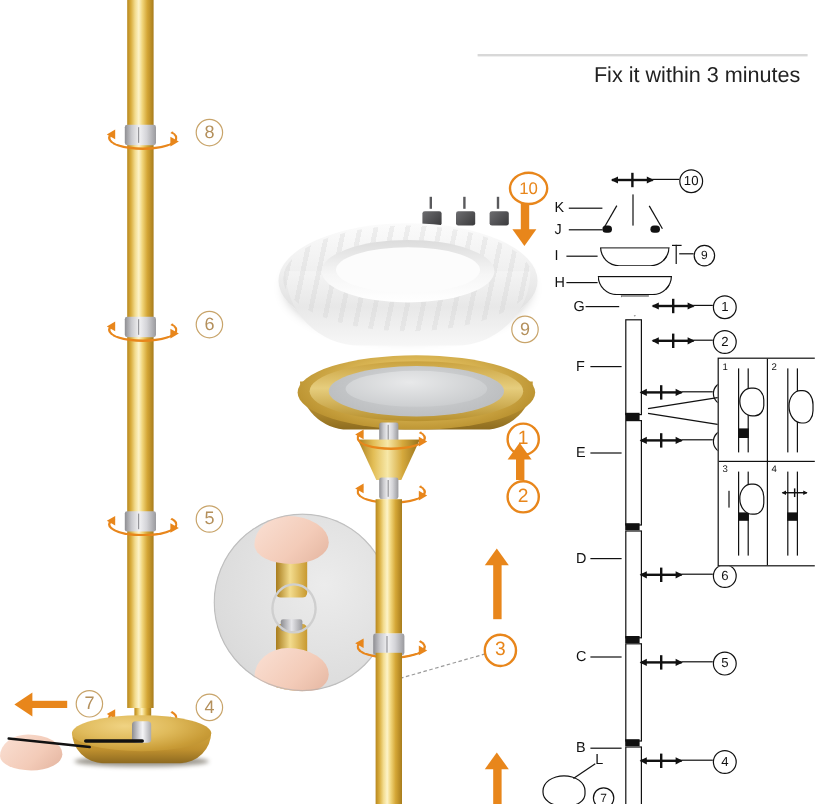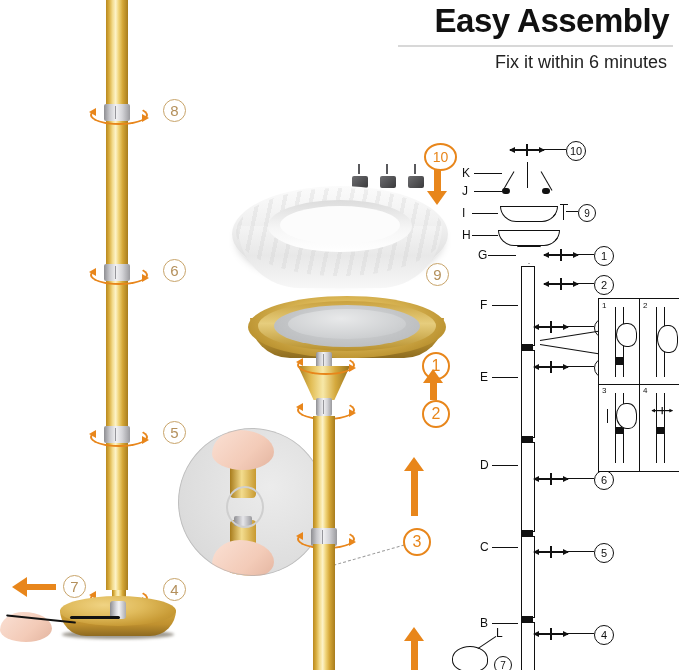--- a/index.html
+++ b/index.html
@@ -132,23 +132,22 @@
   #steps .hdiv{position:absolute;left:0;top:85px;width:81px;height:1.4px;background:#111;}
   .stepnum{position:absolute;font-size:8px;color:#111;}
   .sk-pole{position:absolute;border-left:1.3px solid #111;border-right:1.3px solid #111;background:#fff;}
   .sk-hand{position:absolute;border:1.3px solid #111;border-radius:50% 45% 40% 55%;background:#fff;}
   .sk-blk{position:absolute;background:#111;}
 </style>
 </head>
 <body>
 
 <div id="header" class="abs">
-  <div id="title">Easy Assembly</div>
   <div id="rule"></div>
-  <div id="subtitle">Fix it within 6 minutes</div>
+  <div id="subtitle">Fix it within 3 minutes</div>
 </div>
 
 <div class="abs">
 
   <div class="pole" style="left:106px;top:0;width:22px;height:112px;"></div>
   <div class="pole" style="left:106px;top:118px;width:22px;height:152px;"></div>
   <div class="pole" style="left:106px;top:276px;width:22px;height:156px;"></div>
   <div class="pole" style="left:106px;top:438px;width:22px;height:152px;"></div>
   <div class="pole" style="left:112px;top:590px;width:14px;height:16px;"></div>
 

